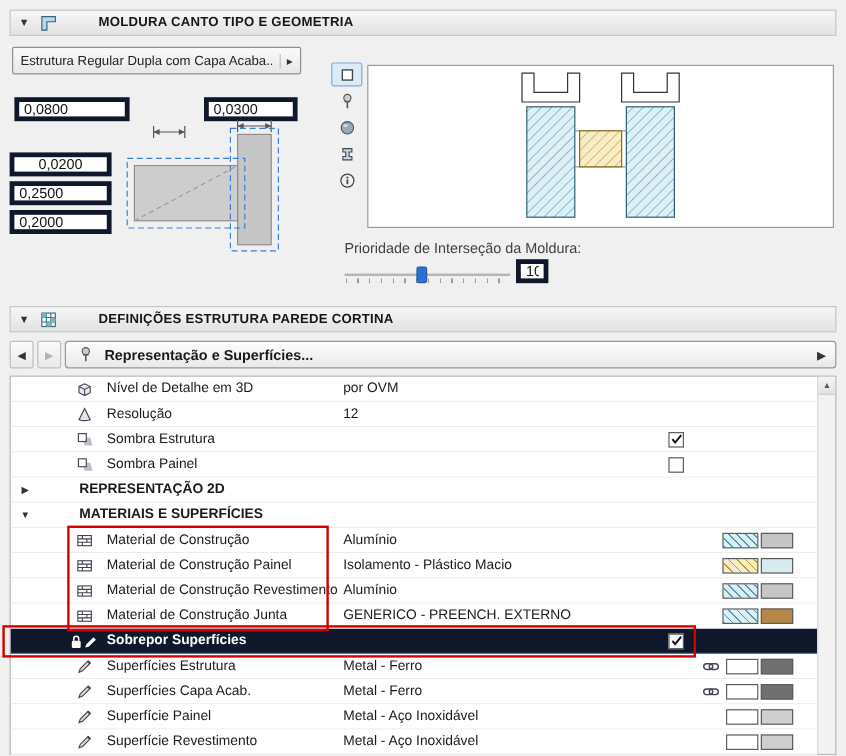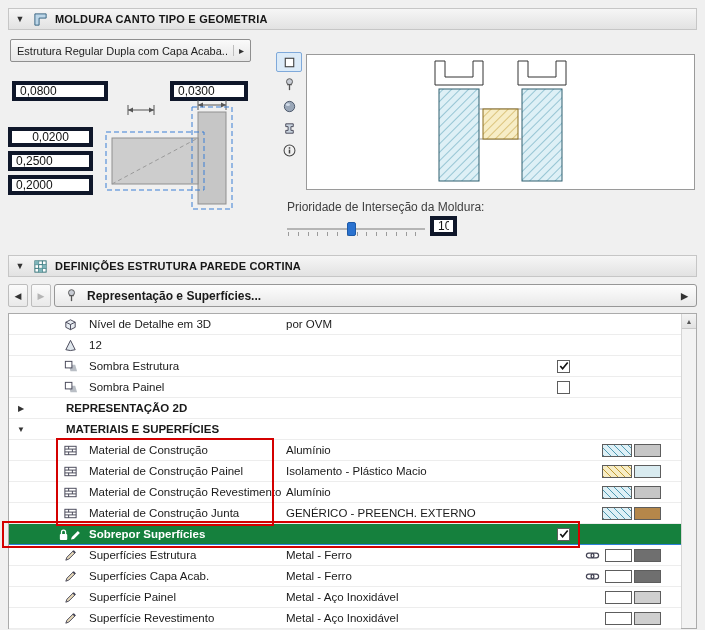--- a/index.html
+++ b/index.html
@@ -10,21 +10,21 @@
   }
   .abs { position:absolute; }
 
   
   .panel-header {
     position:absolute; left:8px; width:689px; height:22px;
     background:linear-gradient(#f6f6f6,#e2e2e2);
     border:1px solid #c6c6c6; display:flex; align-items:center; gap:7px; padding:0 6px;
   }
   .tri { font-size:9px; color:#333; width:10px; text-align:center; cursor:default; }
-  .panel-title { font-size:11px; font-weight:bold; letter-spacing:.2px; color:#161616; }
+  .panel-title { font-size:11px; font-weight:bold; letter-spacing:.2px; color:#161616;margin-left:27px; }
   .hicon { width:16px; height:16px; display:inline-flex; align-items:center; justify-content:center; }
   .hicon svg { width:15px; height:15px; }
 
   
   .field {
     position:absolute; height:20px; border:4px solid #0f172a; background:#fff;
     font-family:"Liberation Sans",sans-serif; font-size:12px; color:#111; padding:1px 4px;
   }
   .popup-btn {
     position:absolute; left:10px; top:39px; width:241px; height:23px;
@@ -71,21 +71,21 @@
   .c-glabel { font-weight:bold; font-size:11.5px; margin-left:33px; white-space:nowrap; }
   .c-val { flex:1; white-space:nowrap; overflow:hidden; }
   .c-ctl { flex:0 0 134px; height:100%; display:flex; align-items:center; }
   .checkbox { width:13px; height:13px; background:#fff; border:1px solid #5d5d5d; margin-left:10px; display:flex; align-items:center; justify-content:center; }
   .checkbox svg { width:12px; height:12px; overflow:visible; }
   .sw-grp { margin-left:auto; margin-right:20px; display:flex; align-items:center; gap:2px; }
   .chain { width:15px; height:15px; margin-right:3px; display:flex; align-items:center; }
   .chain svg { width:15px; height:15px; }
   .swatch { width:27px; height:13px; border:1px solid #5d5d5d; }
   .swatch.hatch { width:30px; }
-  .trow.sel { background:#15803d; border-bottom-color:#2e7fd9; color:#fff; }
+  .trow.sel { background:#0f172a; border-bottom-color:#2e7fd9; color:#fff; }
   .trow.sel .c-lb { font-weight:bold; }
   .trow.sel .c-ic { flex-basis:26px; margin-left:24px; margin-right:6px; }
   .trow.sel .c-ic svg { width:24px; height:15px; }
 
   .vscroll { position:absolute; right:0; top:0; bottom:0; width:15px; background:#f3f3f3; border-left:1px solid #d5d5d5; }
   .sb-btn { height:15px; background:linear-gradient(#f4f4f4,#e2e2e2); border-bottom:1px solid #c9c9c9;
     display:flex; align-items:center; justify-content:center; font-size:7px; color:#555; }
 
   .hlbox { position:absolute; border:2px solid #d40000; pointer-events:none; }
 </style>
@@ -242,20 +242,21 @@
           <span class="c-val">por OVM</span>
           <span class="c-ctl"></span>
         </div>
         <div class="trow">
           <span class="c-ar"></span>
           <span class="c-ic">
             <svg viewBox="0 0 16 16">
               <path d="M8 2.5 L13 12.5 A7 2.5 0 0 1 3 12.5 Z" fill="#dfe6ec" stroke="#445"></path>
             </svg>
           </span>
+          <span class="c-lb">Resolução</span>
           <span class="c-val">12</span>
           <span class="c-ctl"></span>
         </div>
         <div class="trow">
           <span class="c-ar"></span>
           <span class="c-ic">
             <svg viewBox="0 0 16 16">
               <path d="M6 6 h7 l2 7 h-7 z" fill="#b9bec5"></path>
               <rect x="2.5" y="2.5" width="7" height="7" fill="#fff" stroke="#445"></rect>
             </svg>

